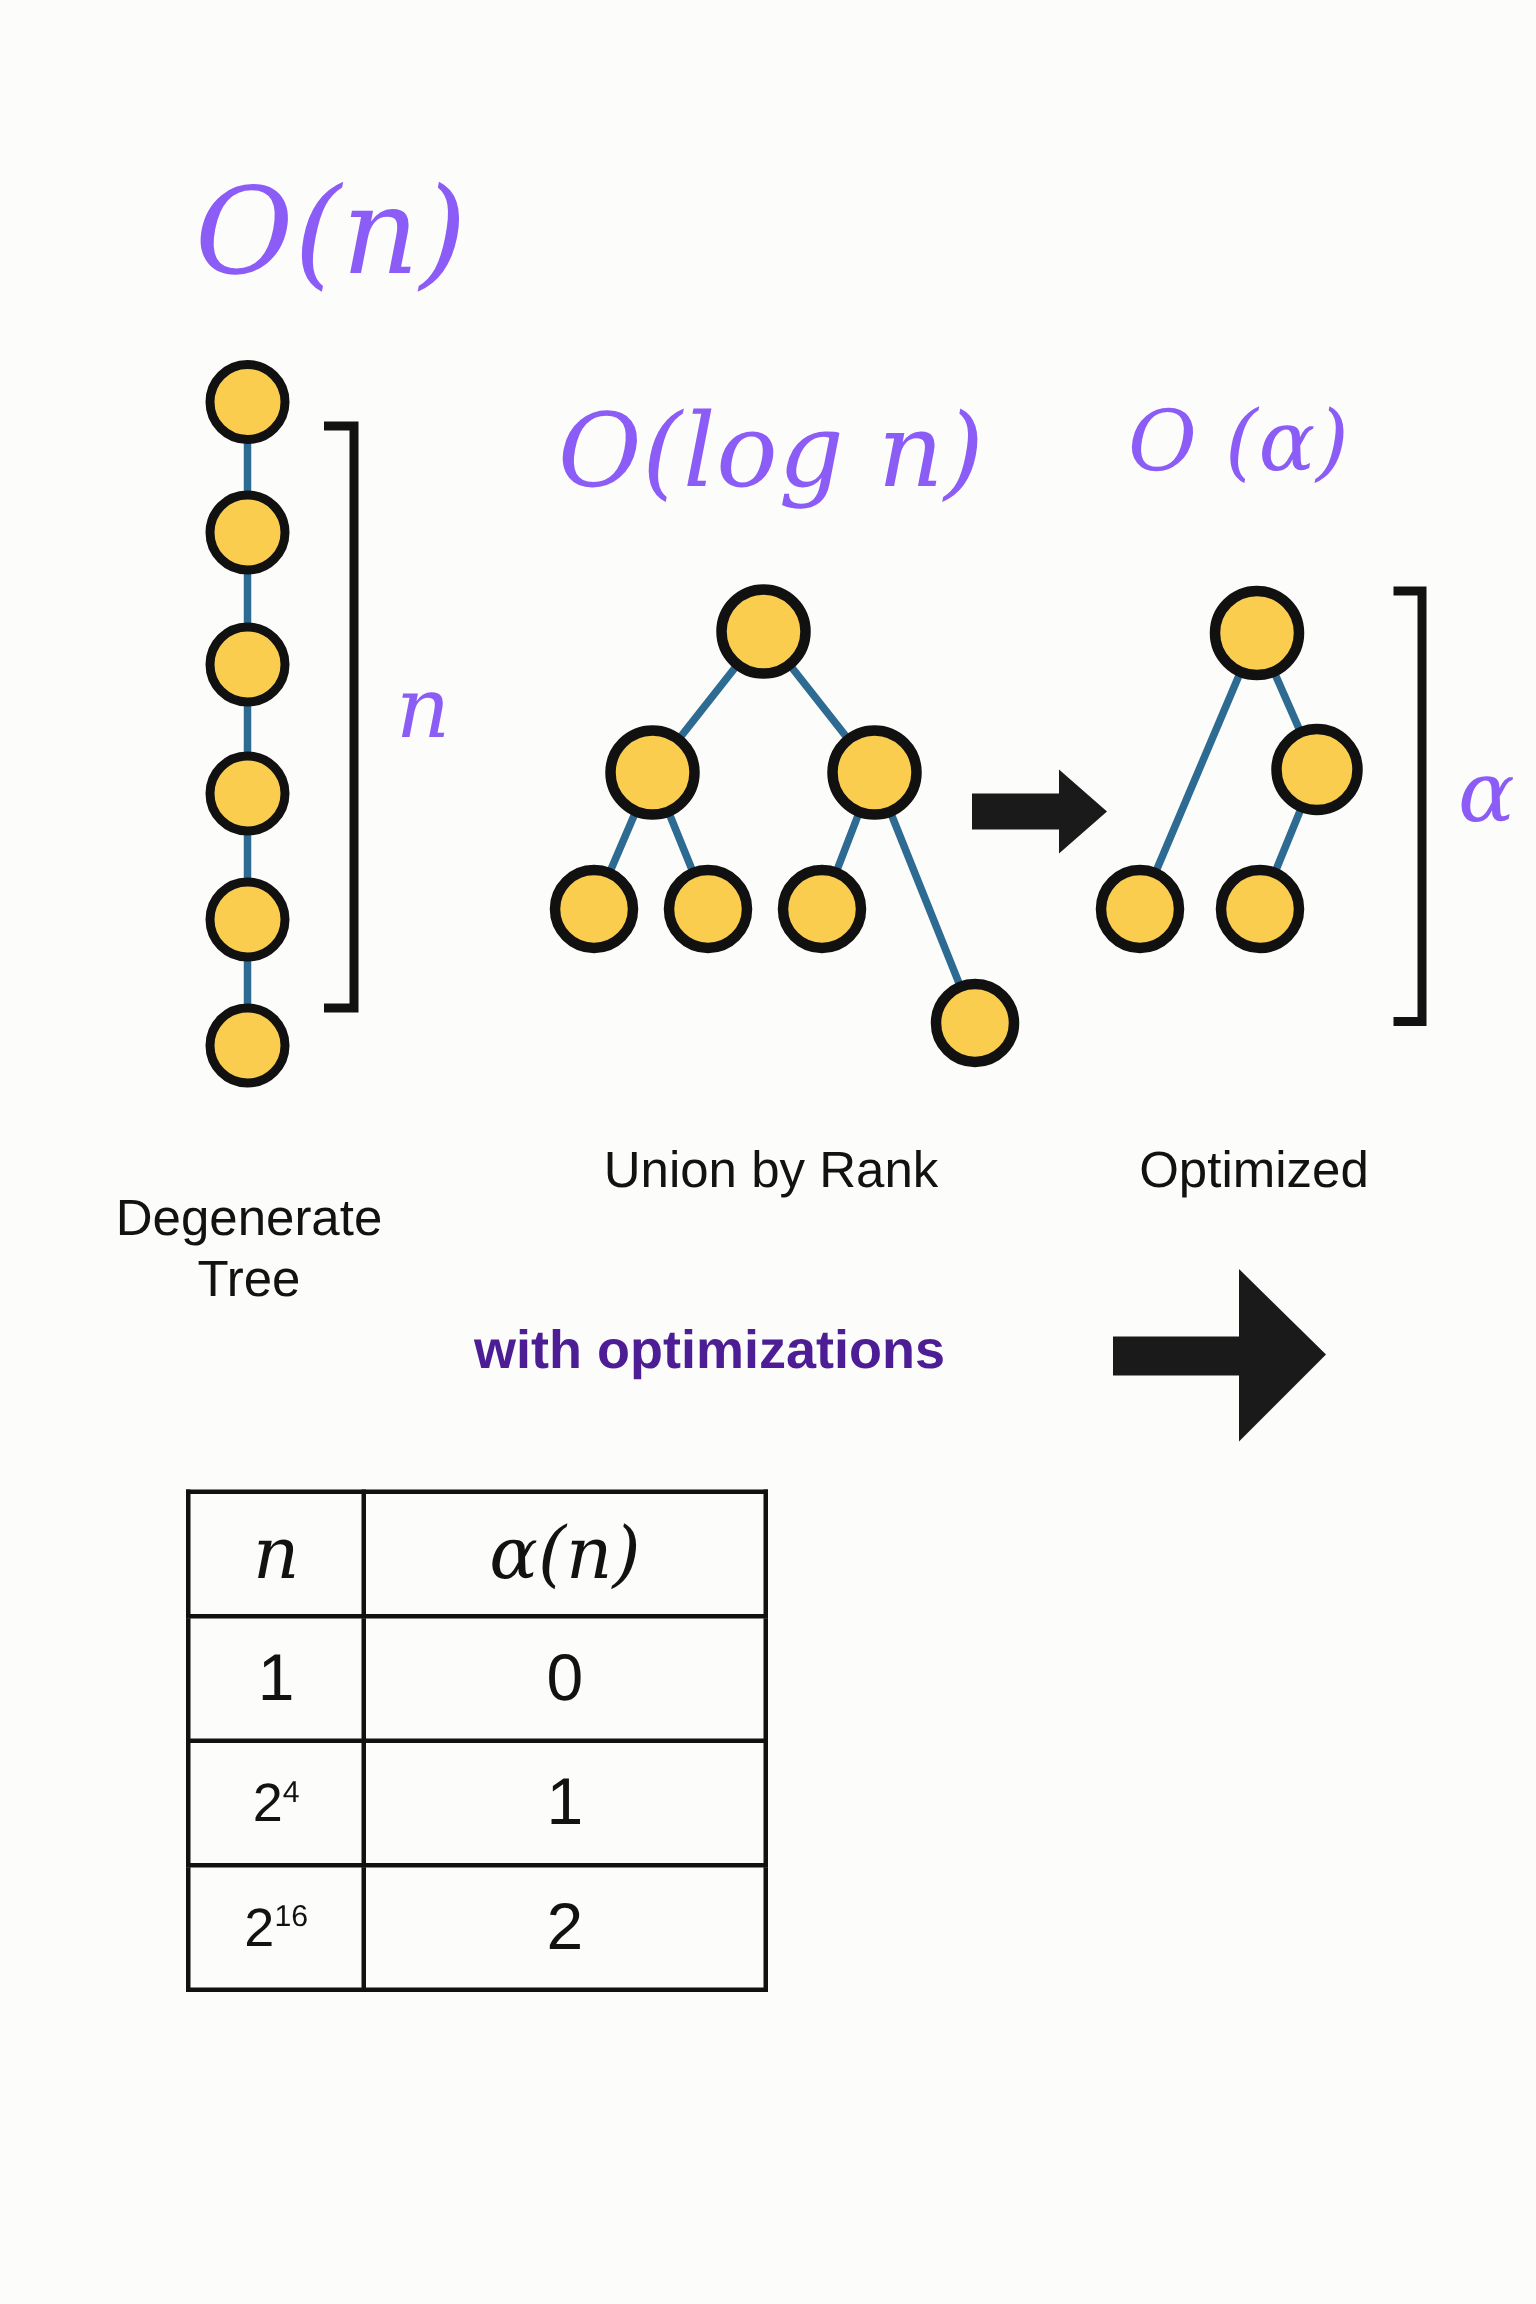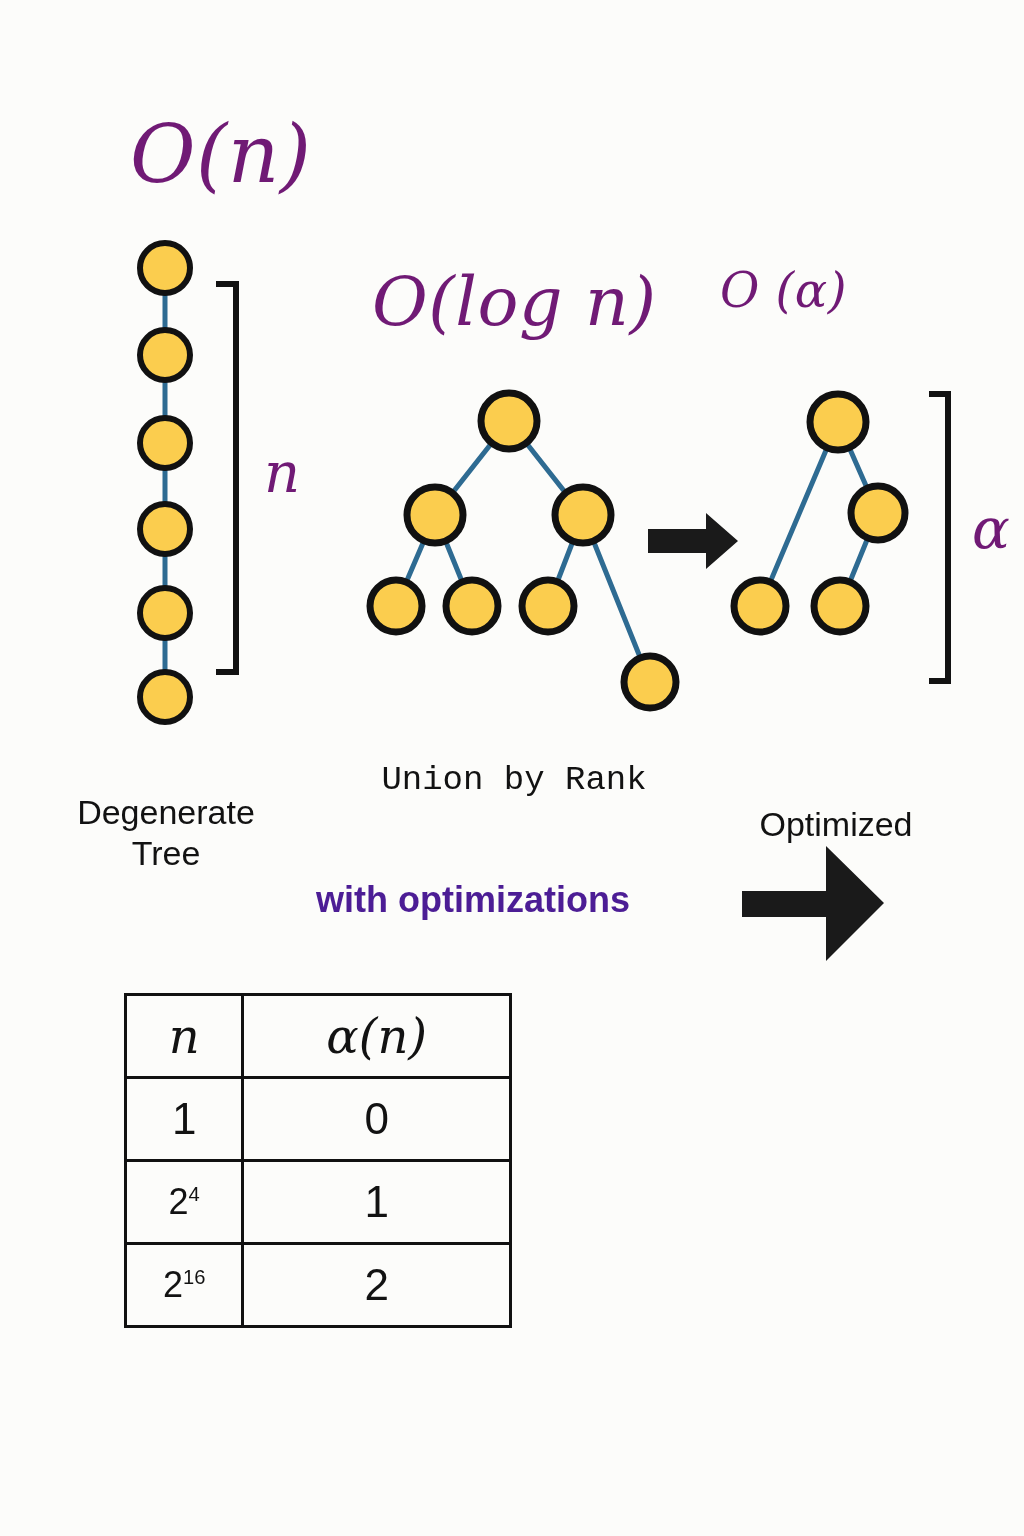--- a/index.html
+++ b/index.html
@@ -12,40 +12,40 @@
     width: 1024px;
     height: 1536px;
     background: #fcfcfa;
     overflow: hidden;
     font-family: "Liberation Sans", sans-serif;
   }
   .bigo {
     position: absolute;
     font-family: "DejaVu Serif", serif;
     font-style: italic;
-    color: #701a75;
+    color: #8b5cf6;
     white-space: nowrap;
     letter-spacing: 0.5px;
   }
   #o-n      { left: 130px;  top: 108px; font-size: 80px; }
   #o-logn   { left: 372px;  top: 262px; font-size: 68px; }
-  #o-alpha  { left: 720px;  top: 262px; font-size: 48px; font-style: italic; }
+  #o-alpha  { left: 752px;  top: 262px; font-size: 56px; font-style: italic; }
 
   .caption {
     position: absolute;
     font-family: "Liberation Sans", sans-serif;
     font-size: 34px;
     color: #121212;
     text-align: center;
     white-space: pre-line;
     line-height: 1.2;
   }
   #cap-degenerate { left: 38px;  top: 760px; width: 256px; margin-top: 32px; }
-  #cap-union      { left: 364px; top: 760px; width: 300px; font-family: Liberation Mono, monospace; }
-  #cap-optimized  { left: 712px; top: 760px; width: 248px; margin-top: 44px; }
+  #cap-union      { left: 364px; top: 760px; width: 300px; }
+  #cap-optimized  { left: 712px; top: 760px; width: 248px; }
 
   #with-opt {
     position: absolute;
     left: 316px;
     top: 879px;
     font-family: "Liberation Sans", sans-serif;
     font-size: 36px;
     font-weight: bold;
     color: #4c1d95;
     white-space: nowrap;

